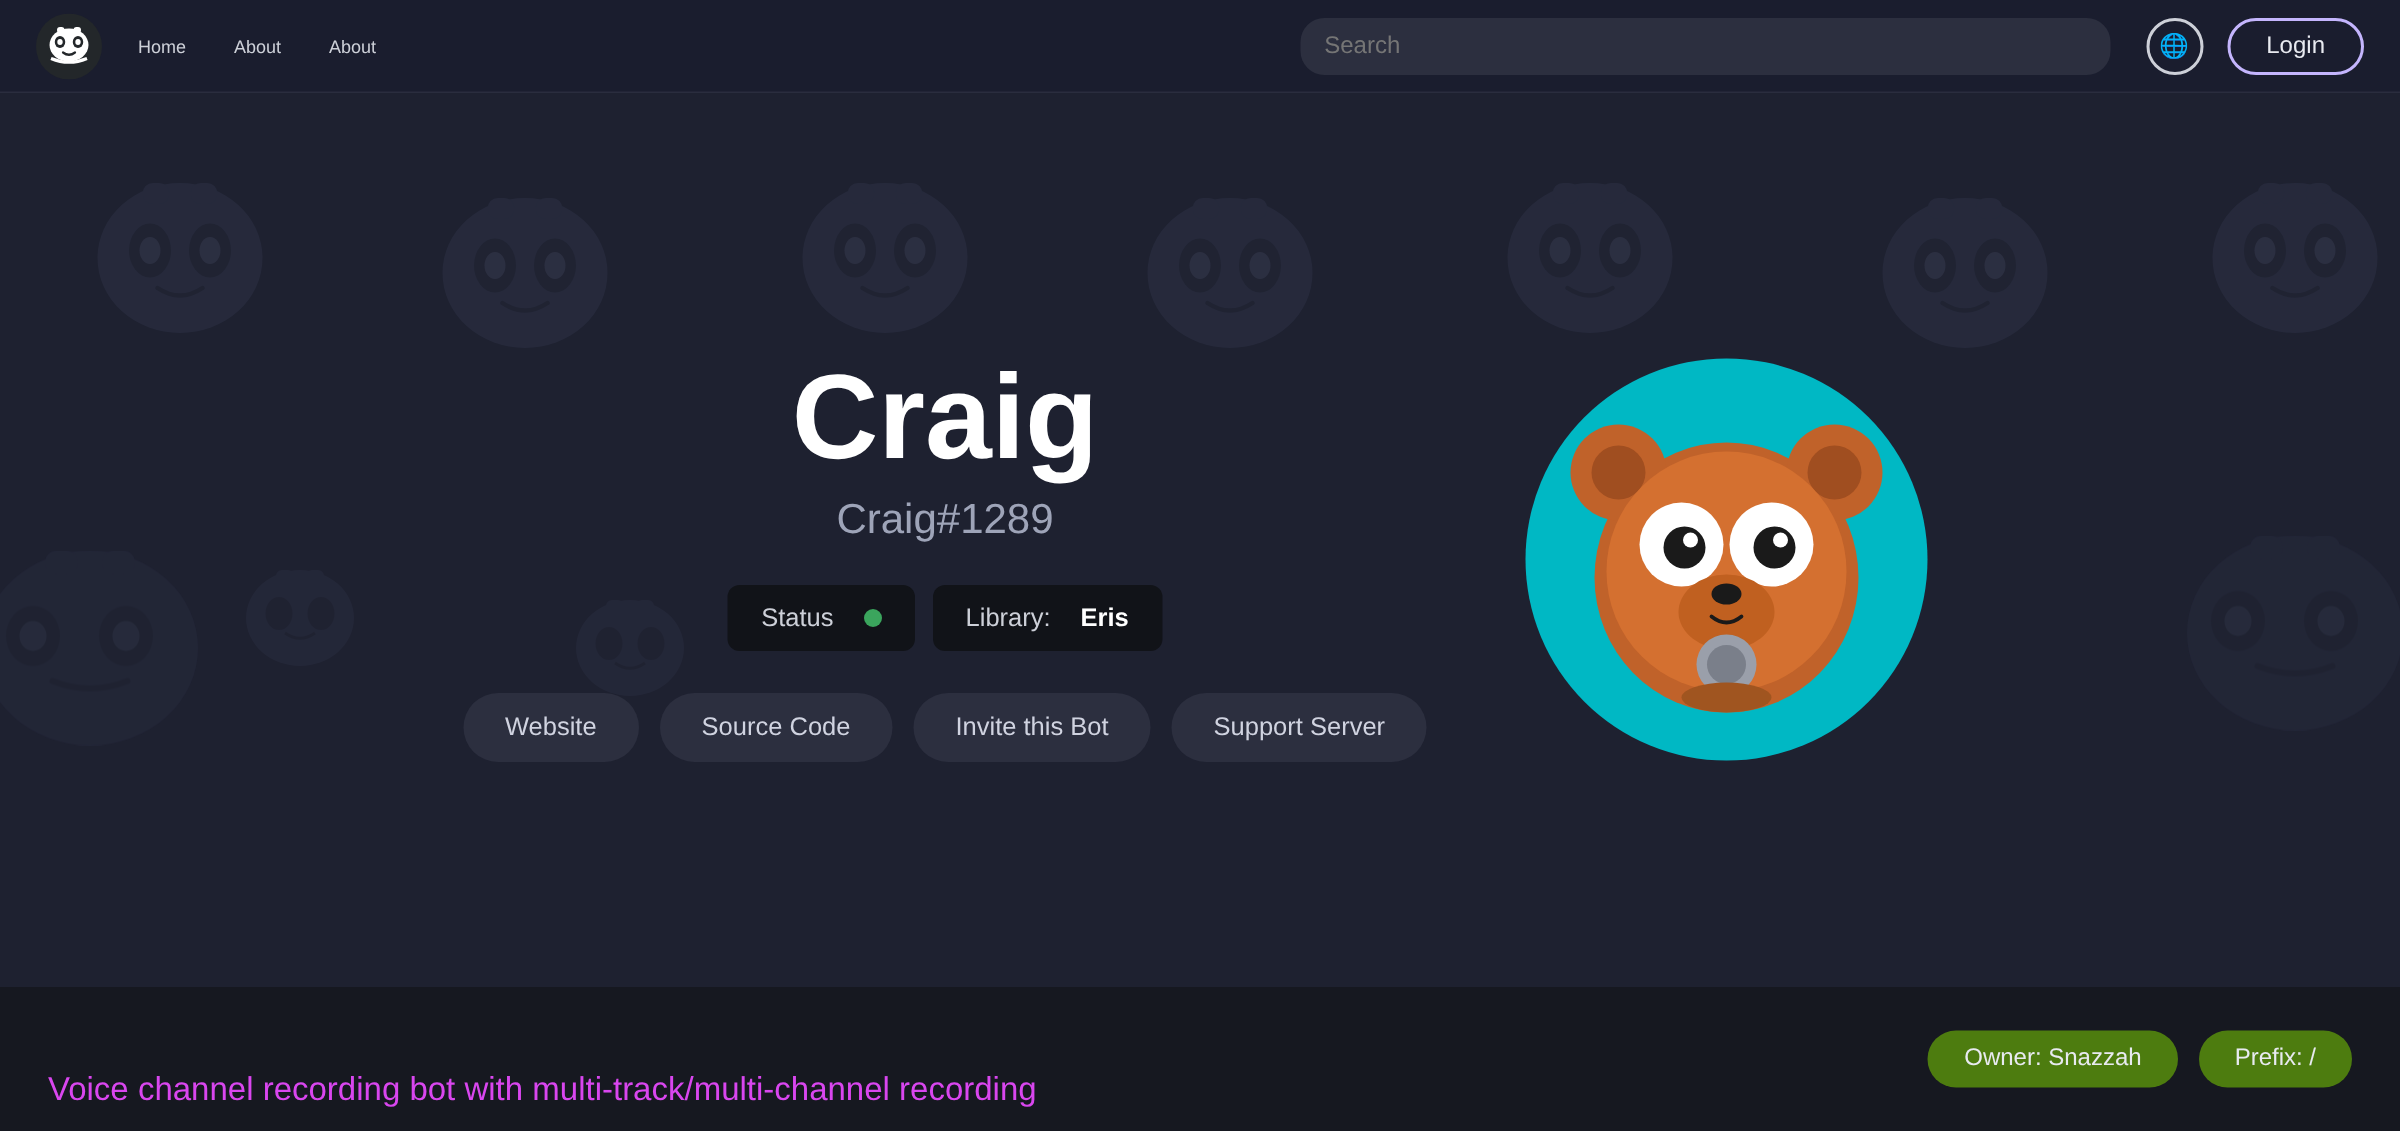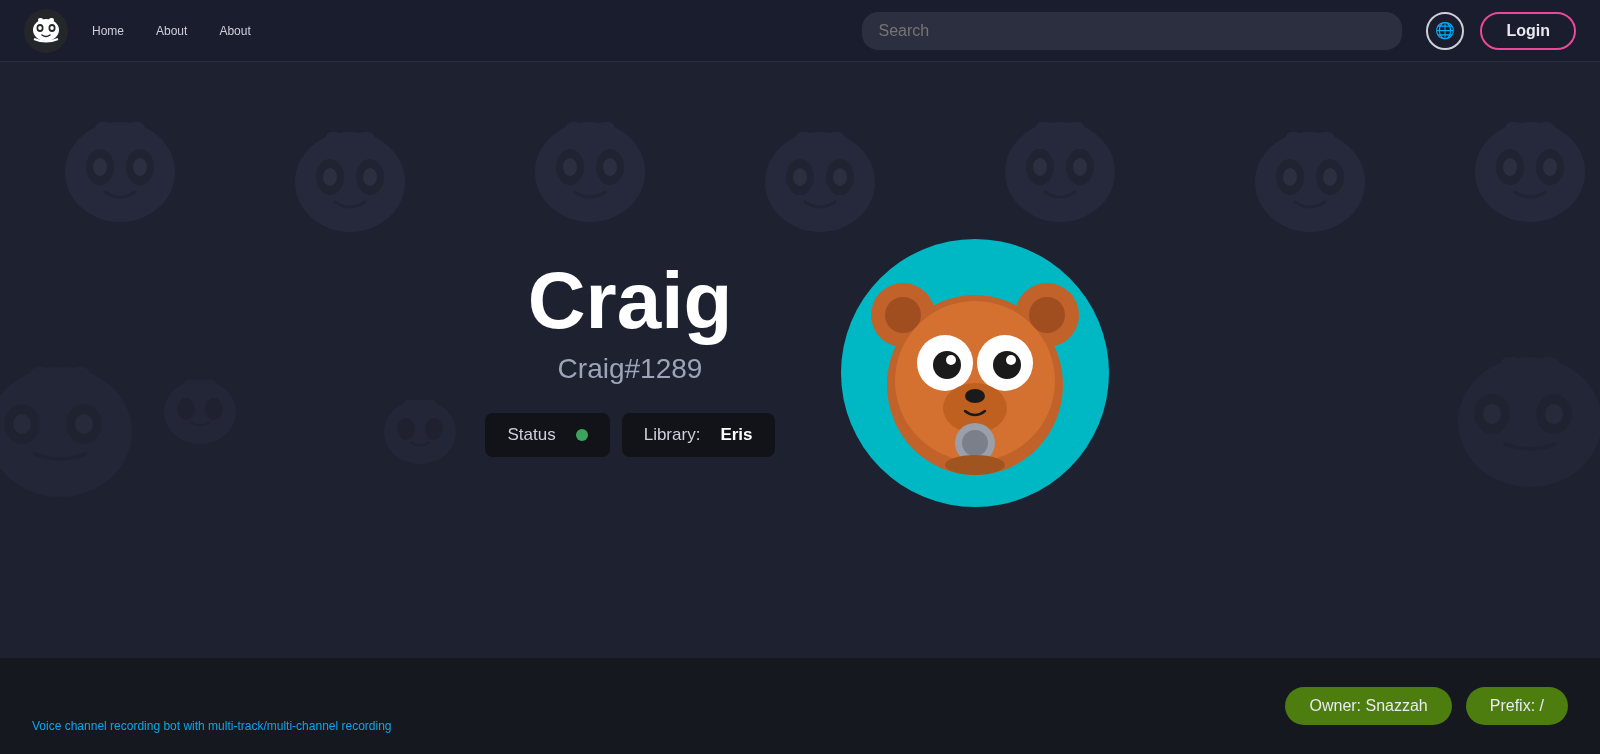--- a/index.html
+++ b/index.html
@@ -62,28 +62,28 @@
       border: 2px solid #cdd0d8;
       background: transparent;
       color: #cdd0d8;
       font-size: 16px;
       display: flex;
       align-items: center;
       justify-content: center;
       cursor: pointer;
     }
     .login-btn {
-      border: 2px solid #ec4899;
+      border: 2px solid #c4b5fd;
       border-radius: 24px;
       background: transparent;
       color: #e8eaf0;
       font-size: 16px;
       padding: 8px 24px;
       cursor: pointer;
-      font-weight: 700;
+      font-weight: 400;
     }
 
     
     .bg-pattern {
       position: absolute;
       top: 62px;
       left: 0;
       right: 0;
       bottom: 96px;
       overflow: hidden;
@@ -186,22 +186,22 @@
       right: 0;
       height: 96px;
       background-color: #161820;
       display: flex;
       align-items: center;
       justify-content: space-between;
       padding: 0 32px;
       z-index: 10;
     }
     .footer-desc {
-      color: #0ea5e9;
-      font-size: 12px;
+      color: #d946ef;
+      font-size: 22px;
       margin-top: 40px;
     }
     .footer-badges {
       display: flex;
       gap: 14px;
     }
     .footer-badge {
       background-color: #4d7c0f;
       color: #e8eaf0;
       border-radius: 24px;
@@ -390,20 +390,26 @@
         <div class="stat-badge">
           <span class="stat-label">Status</span>
           <span class="status-dot"></span>
         </div>
         <div class="stat-badge">
           <span class="stat-label">Library:</span>
           <span class="stat-value">Eris</span>
         </div>
       </div>
 
+      <div class="bot-actions">
+        <button class="action-btn">Website</button>
+        <button class="action-btn">Source Code</button>
+        <button class="action-btn">Invite this Bot</button>
+        <button class="action-btn">Support Server</button>
+      </div>
     </div>
 
     <div class="bot-avatar-container">
       <svg viewBox="0 0 280 280" width="280" height="280">
 
         <circle cx="140" cy="140" r="134" fill="#00b8c4"></circle>
 
         <ellipse cx="140" cy="152" rx="88" ry="90" fill="#c0622a"></ellipse>
 
         <circle cx="68" cy="82" r="32" fill="#c0622a"></circle>

